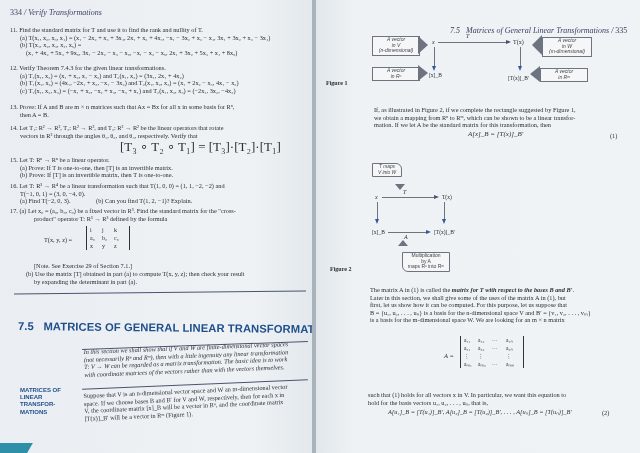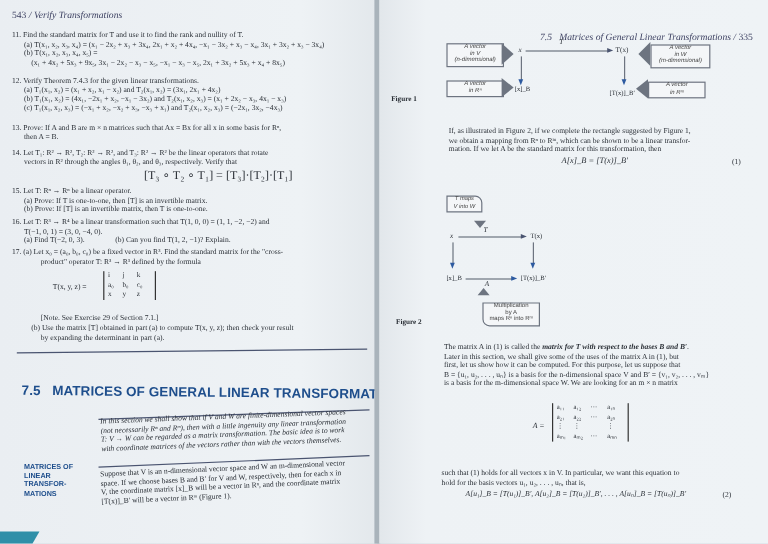--- a/index.html
+++ b/index.html
@@ -30,21 +30,21 @@
   .mx { display:grid; grid-template-columns:repeat(4,14px); }
   .det { position:absolute; border-left:0.8px solid #333; border-right:0.8px solid #333; padding:0 3px; font-size:6px; line-height:8px; }
   .det .row { display:grid; grid-template-columns:repeat(3,12px); }
   .cover { position:absolute; bottom:0; width:40px; height:10px; background:#2f8fa8; transform:skewX(-30deg); }
 </style>
 </head>
 <body>
 
 <div class="page left">
   <div class="abs hdr" style="left:10px;top:8px;">
-    <span class="pn">543</span>
+    <span class="pn">334</span>
     <span>/</span>
     <span>Verify Transformations</span>
   </div>
 
   <div class="abs tx" style="left:10px;top:26px;">
     <div>11. Find the standard matrix for T and use it to find the rank and nullity of T.</div>
     <div style="padding-left:10px;">(a) T(x₁, x₂, x₃, x₄) = (x₁ − 2x₂ + x₃ + 3x₄, 2x₁ + x₂ + 4x₄, −x₁ − 3x₂ + x₃ − x₄, 3x₁ + 3x₂ + x₃ − 3x₄)</div>
     <div style="padding-left:10px;">(b) T(x₁, x₂, x₃, x₄, x₅) =</div>
     <div style="padding-left:16px;">(x₁ + 4x₂ + 5x₃ + 9x₅, 3x₁ − 2x₂ − x₃ − x₅, −x₁ − x₃ − x₅, 2x₁ + 3x₂ + 5x₃ + x₄ + 8x₅)</div>
   </div>
@@ -57,21 +57,21 @@
   </div>
 
   <div class="abs tx" style="left:10px;top:103px;">
     <div>13. Prove: If A and B are m × n matrices such that Ax = Bx for all x in some basis for Rⁿ,</div>
     <div style="padding-left:10px;">then A = B.</div>
   </div>
 
   <div class="abs tx" style="left:10px;top:124px;">
     <div>14. Let T₁: R² → R², T₂: R² → R², and T₃: R² → R² be the linear operators that rotate</div>
     <div style="padding-left:10px;">vectors in R² through the angles θ₁, θ₂, and θ₃, respectively. Verify that</div>
-    <div style="padding-left:110px;margin-top:4px;font-size:10px;">[T₃ ∘ T₂ ∘ T₁] = [T₃]·[T₂]·[T₁]</div>
+    <div style="padding-left:110px;margin-top:4px;font-size:13px;">[T₃ ∘ T₂ ∘ T₁] = [T₃]·[T₂]·[T₁]</div>
   </div>
 
   <div class="abs tx" style="left:10px;top:156px;">
     <div>15. Let T: Rⁿ → Rⁿ be a linear operator.</div>
     <div style="padding-left:10px;">(a) Prove: If T is one-to-one, then [T] is an invertible matrix.</div>
     <div style="padding-left:10px;">(b) Prove: If [T] is an invertible matrix, then T is one-to-one.</div>
   </div>
 
   <div class="abs tx" style="left:10px;top:182px;">
     <div>16. Let T: R³ → R⁴ be a linear transformation such that T(1, 0, 0) = (1, 1, −2, −2) and</div>

